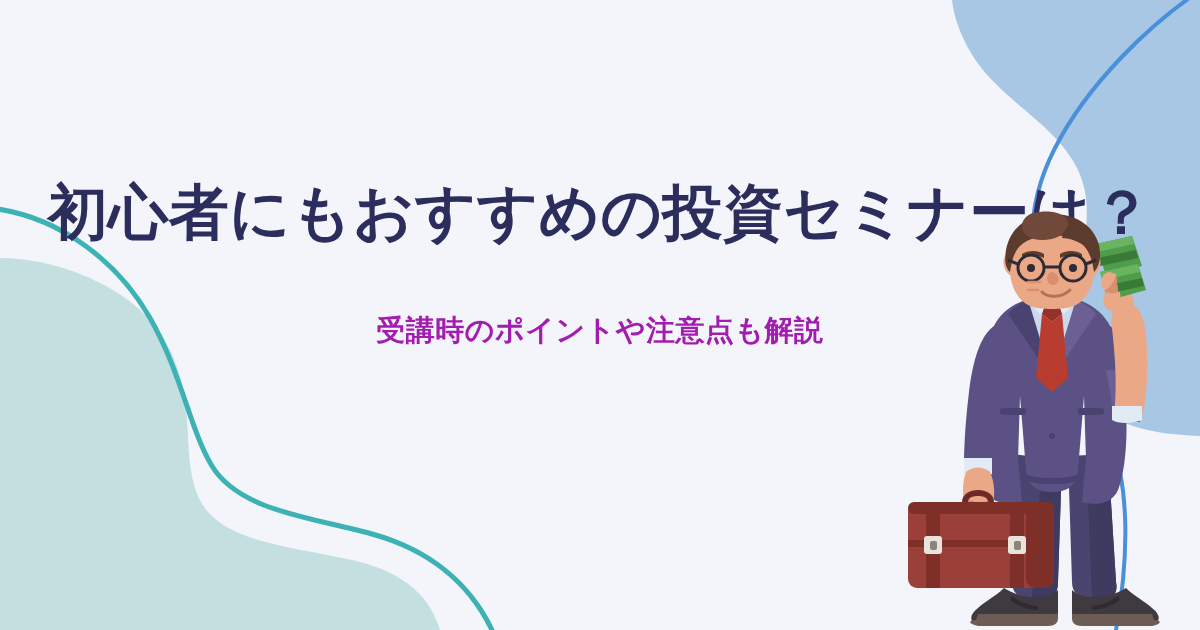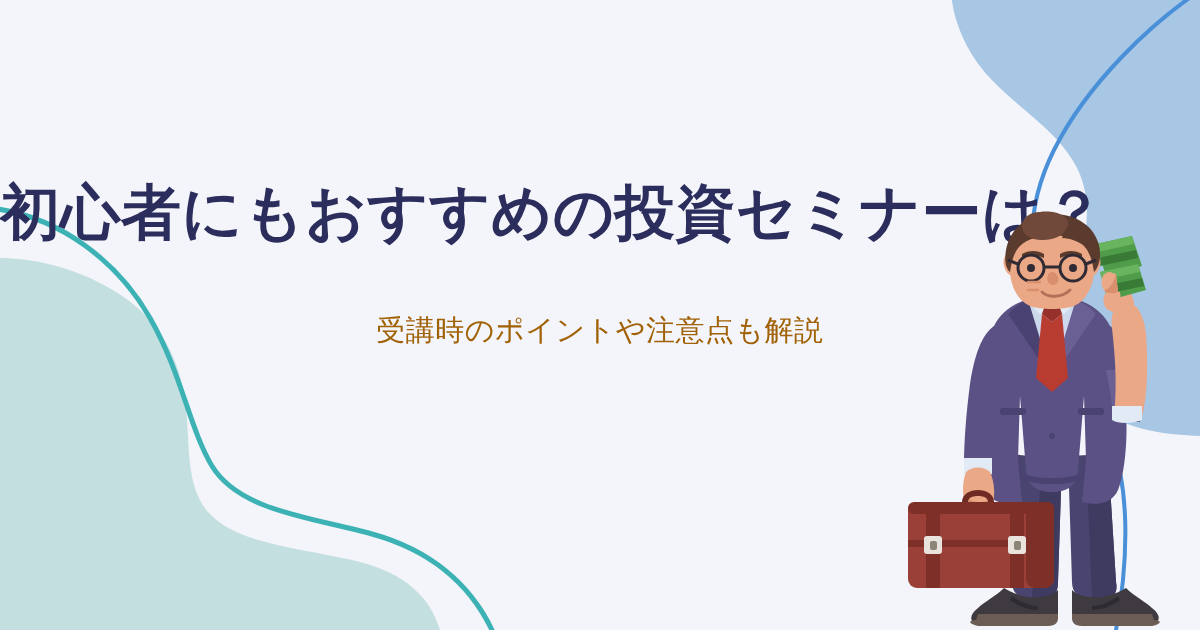--- a/index.html
+++ b/index.html
@@ -36,40 +36,40 @@
     height: 630px;
     z-index: 5;
     pointer-events: none;
   }
 
   .headline {
     position: absolute;
     top: 178px;
     left: 0;
     width: 1200px;
-    text-align: left;
+    text-align: center;
     font-size: 60px;
     line-height: 1.18;
     font-weight: bold;
     letter-spacing: 0.5px;
     color: #2b2d5c;
     white-space: nowrap;
   }
 
   .subhead {
     position: absolute;
     top: 310px;
     left: 0;
     width: 1200px;
     text-align: center;
     font-size: 29px;
     line-height: 1.4;
-    font-weight: normal;
+    font-weight: bold;
     letter-spacing: 0.5px;
-    color: #a16207;
+    color: #a21caf;
     white-space: nowrap;
   }
 
   
   .illustration {
     position: absolute;
     right: 0;
     bottom: 0;
     width: 300px;
     height: 420px;

